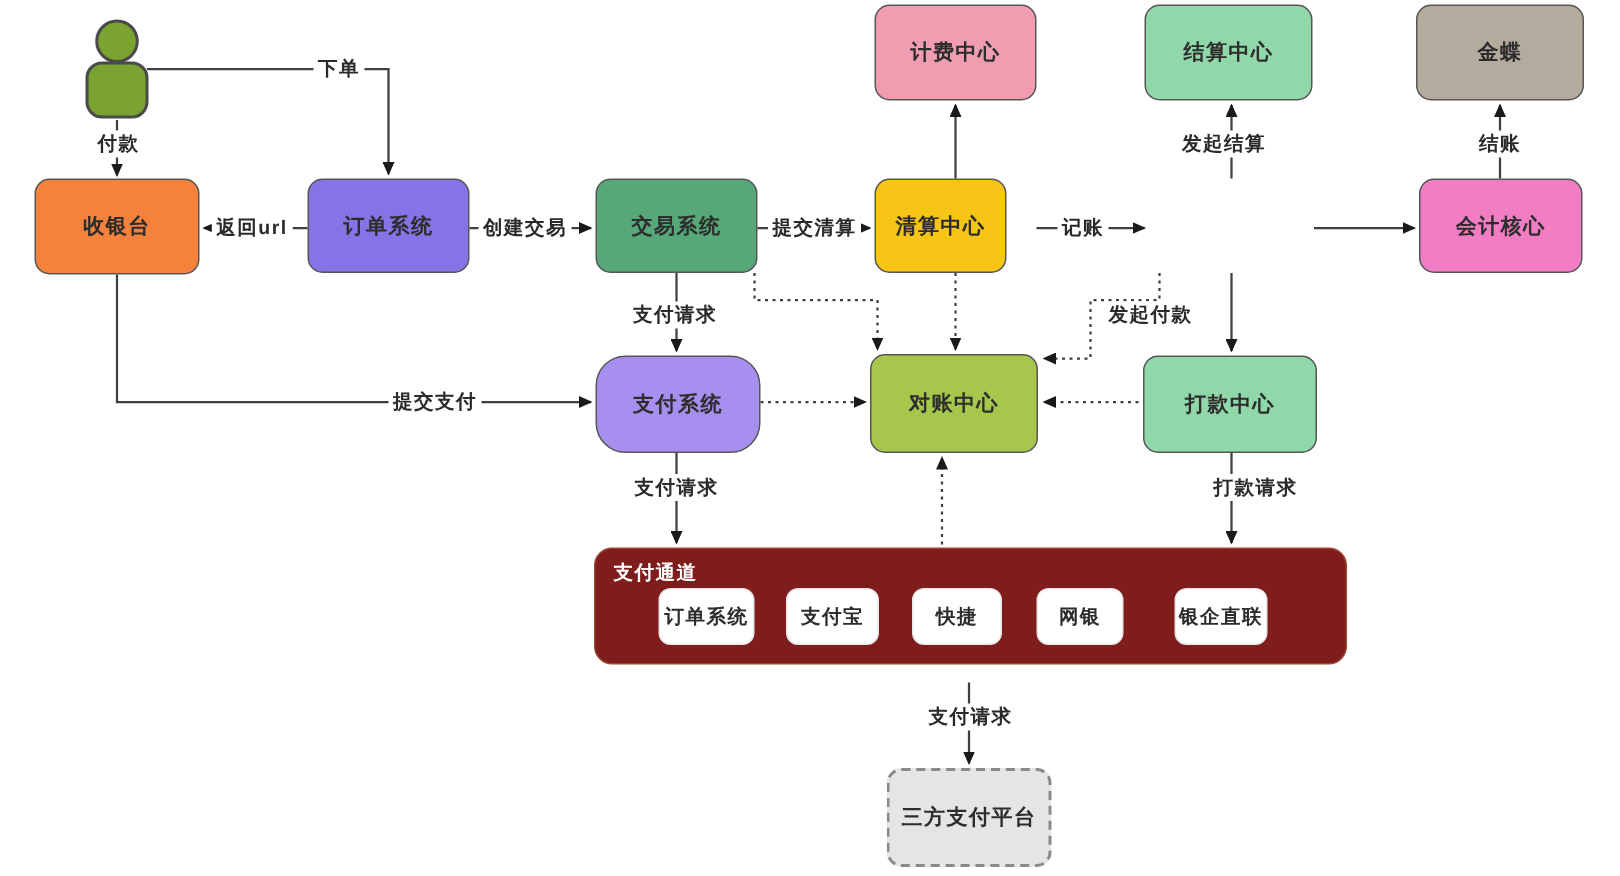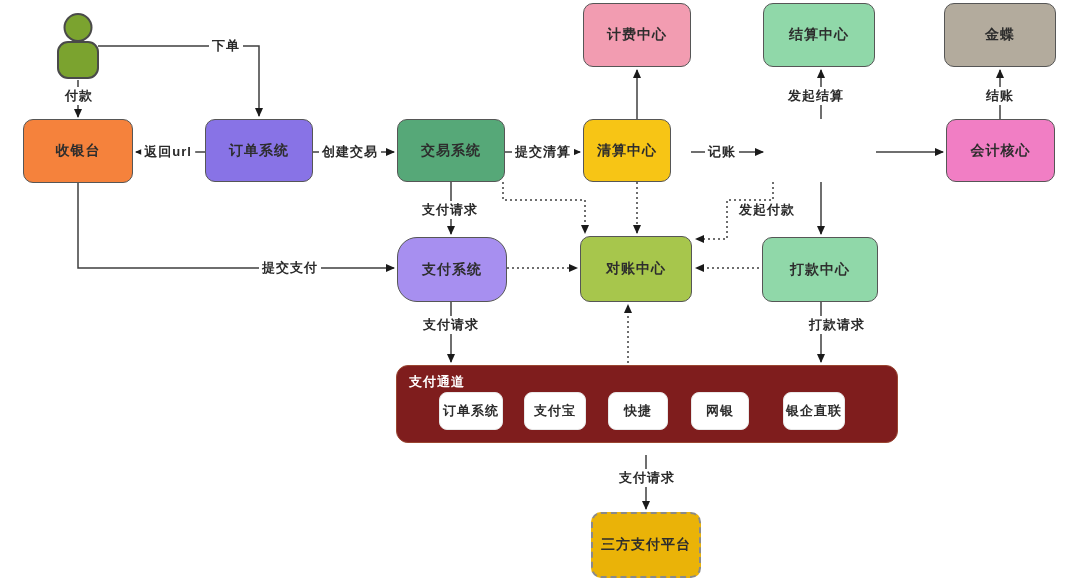--- a/index.html
+++ b/index.html
@@ -83,21 +83,21 @@
   <div class="node" style="left: 205px; top: 119px; width: 108px; height: 63px; background-color: rgb(136, 115, 230);">订单系统</div>
   <div class="node" style="left: 397px; top: 119px; width: 108px; height: 63px; background-color: rgb(86, 168, 120);">交易系统</div>
   <div class="node" style="left: 583px; top: 3px; width: 108px; height: 64px; background-color: rgb(242, 156, 177);">计费中心</div>
   <div class="node" style="left: 583px; top: 119px; width: 88px; height: 63px; background-color: rgb(247, 197, 21);">清算中心</div>
   <div class="node" style="left: 763px; top: 3px; width: 112px; height: 64px; background-color: rgb(144, 216, 169);">结算中心</div>
   <div class="node" style="left: 944px; top: 3px; width: 112px; height: 64px; background-color: rgb(179, 171, 157); text-align: center;">金蝶</div>
   <div class="node" style="left: 946px; top: 119px; width: 109px; height: 63px; background-color: rgb(241, 126, 196);">会计核心</div>
   <div class="node" style="left: 397px; top: 237px; width: 110px; height: 65px; background-color: rgb(167, 143, 240); border-radius: 20px;">支付系统</div>
   <div class="node" style="left: 580px; top: 236px; width: 112px; height: 66px; background-color: rgb(167, 198, 76);">对账中心</div>
   <div class="node" style="left: 762px; top: 237px; width: 116px; height: 65px; background-color: rgb(144, 216, 169);">打款中心</div>
-  <div class="node dashed" style="left: 591px; top: 512px; width: 110px; height: 66px; background-color: #eab308;">三方支付平台</div>
+  <div class="node dashed" style="left: 591px; top: 512px; width: 110px; height: 66px; background-color: #e5e5e5;">三方支付平台</div>
 
   <div class="channel" style="left: 396px; top: 365px; width: 502px; height: 78px; background-color: #7f1d1d;">
     <span class="channel-title">支付通道</span>
     <span class="chip" style="left:42px;width:64px;">订单系统</span>
     <span class="chip" style="left:127px;width:62px;">支付宝</span>
     <span class="chip" style="left:211px;width:60px;">快捷</span>
     <span class="chip" style="left:294px;width:58px;">网银</span>
     <span class="chip" style="left:386px;width:62px;">银企直联</span>
   </div>
 

